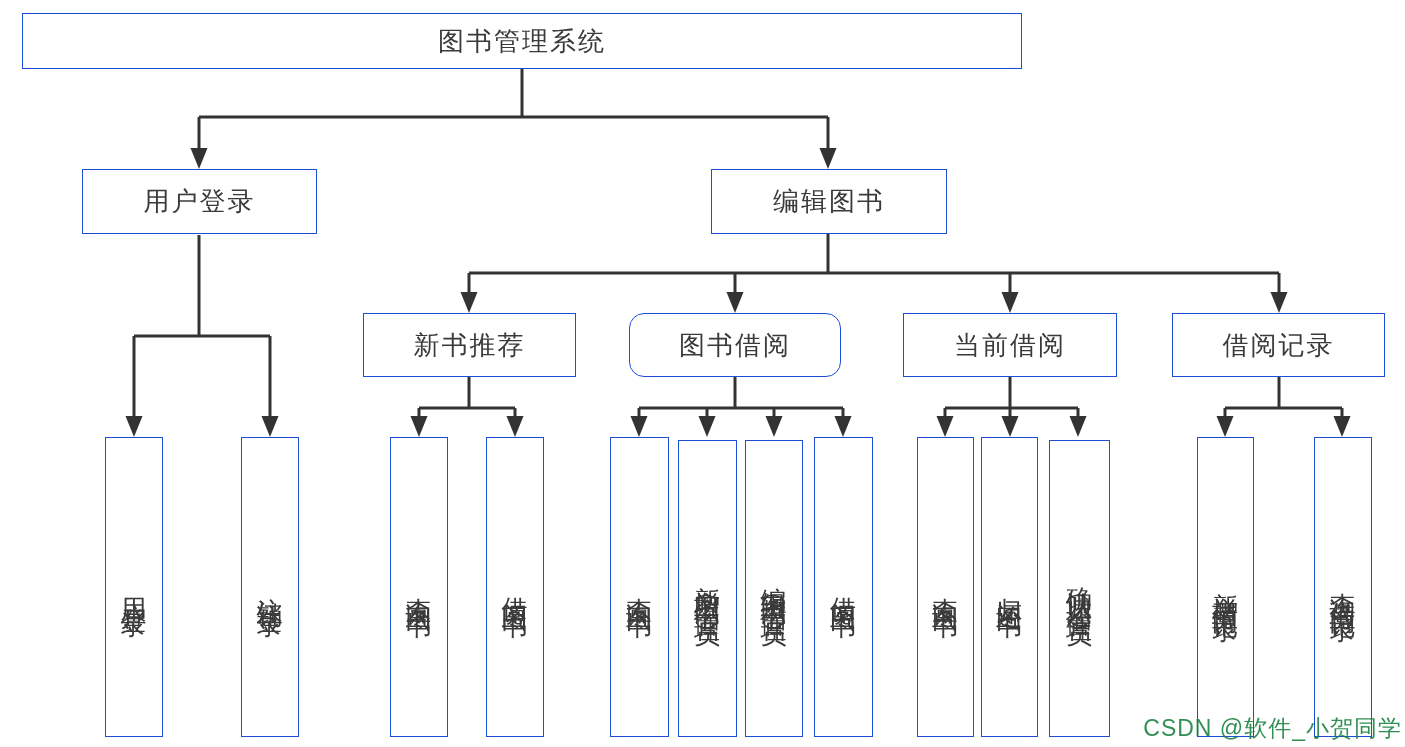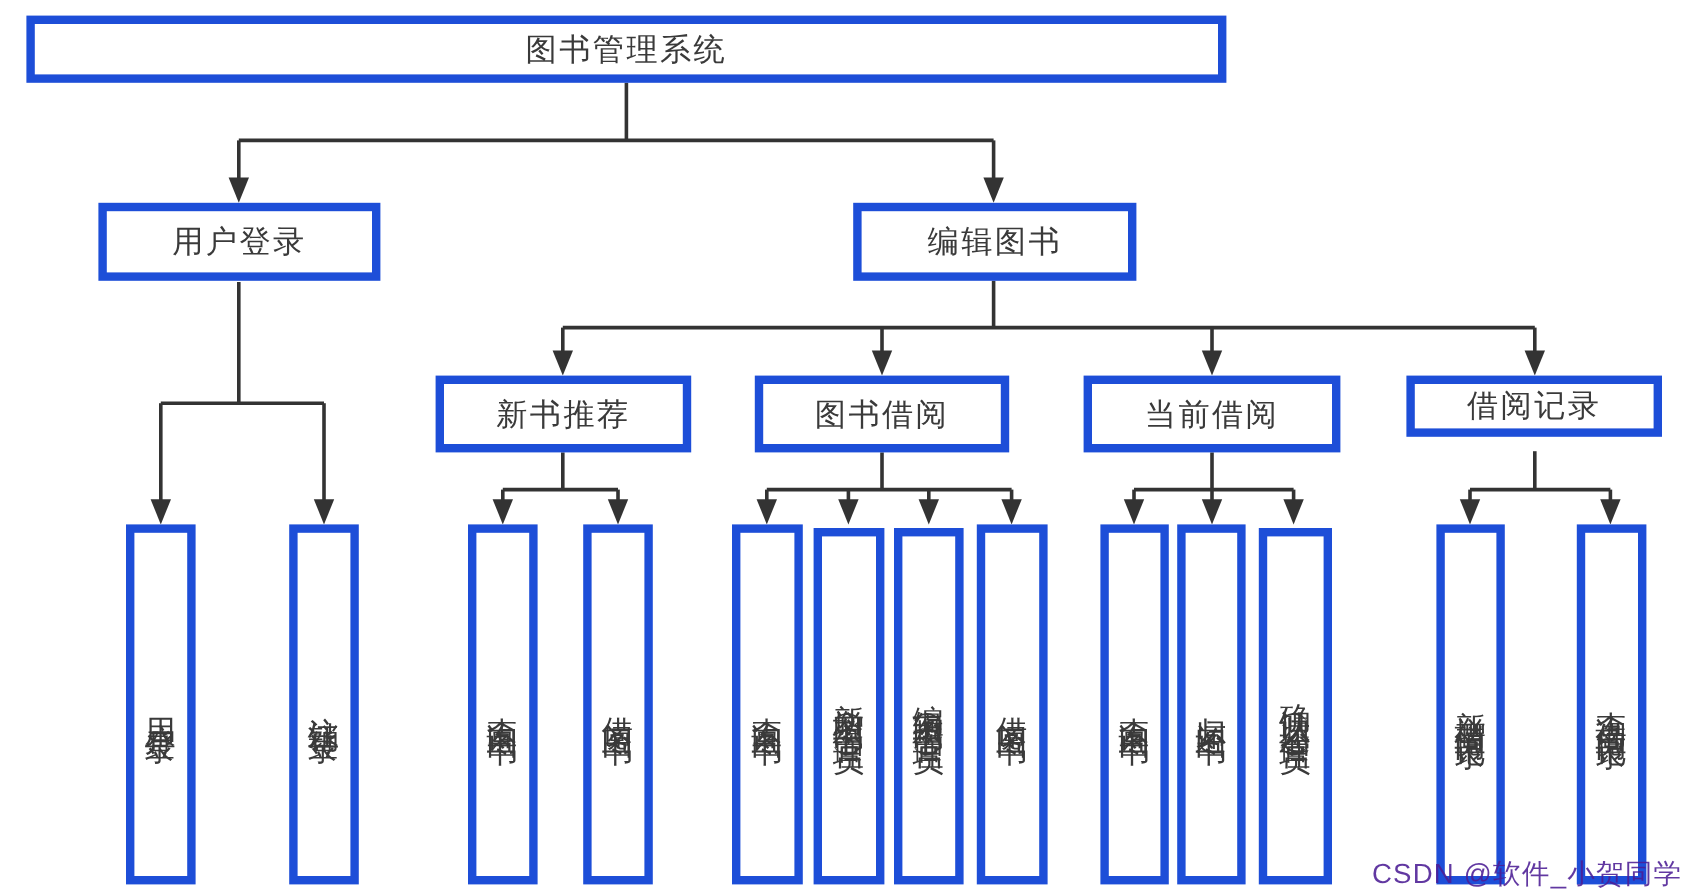--- a/index.html
+++ b/index.html
@@ -3,31 +3,31 @@
 <meta charset="utf-8">
 <style>
   html,body{margin:0;padding:0;background:#ffffff;}
   #canvas{
     position:relative;width:1405px;height:747px;background:#ffffff;overflow:hidden;
     font-family:"Liberation Sans","DejaVu Sans",sans-serif;
   }
   #connectors{position:absolute;left:0;top:0;z-index:1;}
   .node{
     position:absolute;box-sizing:border-box;background:#ffffff;
-    border:7px solid #1d4ed8;color:#3a3a3a;
+    border:1px solid #1d4ed8;color:#3a3a3a;
     display:flex;align-items:center;justify-content:center;
     font-size:26px;z-index:2;
   }
   .h-node{letter-spacing:2px;font-weight:500;}
   .v-node{
     writing-mode:vertical-rl;line-height:1;letter-spacing:5px;
     font-weight:500;text-align:center;
   }
   #watermark{
-    position:absolute;z-index:6;color:#4c1d95;opacity:.88;
+    position:absolute;z-index:6;color:#15803d;opacity:.88;
     font-size:23px;letter-spacing:1px;white-space:nowrap;
     right:3px;top:713px;
   }
 </style>
 </head>
 <body>
 
 <div id="canvas">
 
   <svg id="connectors" width="1405" height="747">
@@ -84,23 +84,23 @@
       <line x1="1342" y1="408" x2="1342" y2="419" stroke="#333333" stroke-width="3"></line>
       <polygon points="1333.5,416 1350.5,416 1342,437" fill="#333333"></polygon>
     </svg>
 
   <div class="node h-node" style="left:22px;top:13px;width:1000px;height:56px;">图书管理系统</div>
 
   <div class="node h-node" style="left:82px;top:169px;width:235px;height:65px;">用户登录</div>
   <div class="node h-node" style="left:711px;top:169px;width:236px;height:65px;">编辑图书</div>
 
   <div class="node h-node" style="left:363px;top:313px;width:213px;height:64px;">新书推荐</div>
-  <div class="node h-node" style="left:629px;top:313px;width:212px;height:64px;">图书借阅</div>
+  <div class="node h-node" style="left:629px;top:313px;width:212px;height:64px;border-radius:15px;">图书借阅</div>
   <div class="node h-node" style="left:903px;top:313px;width:214px;height:64px;text-align:center;">当前借阅</div>
-  <div class="node h-node" style="left:1172px;top:313px;width:213px;height:51px;">借阅记录</div>
+  <div class="node h-node" style="left:1172px;top:313px;width:213px;height:64px;">借阅记录</div>
 
   <div class="node v-node" style="left:105px;top:437px;width:58px;height:300px;">用户登录</div>
   <div class="node v-node" style="left:241px;top:437px;width:58px;height:300px;">注销登录</div>
 
   <div class="node v-node" style="left:390px;top:437px;width:58px;height:300px;">查询图书</div>
   <div class="node v-node" style="left:486px;top:437px;width:58px;height:300px;">借阅图书</div>
 
   <div class="node v-node" style="left:610px;top:437px;width:59px;height:300px;">查询图书</div>
   <div class="node v-node" style="left:678px;top:440px;width:59px;height:297px;">新增图书（管理员）</div>
   <div class="node v-node" style="left:745px;top:440px;width:58px;height:297px;">编辑图书（管理员）</div>

